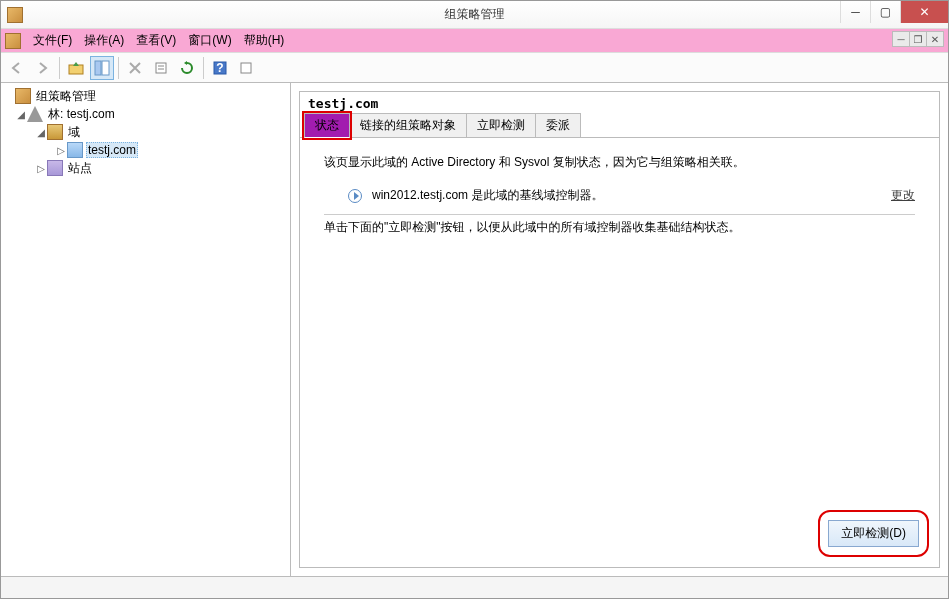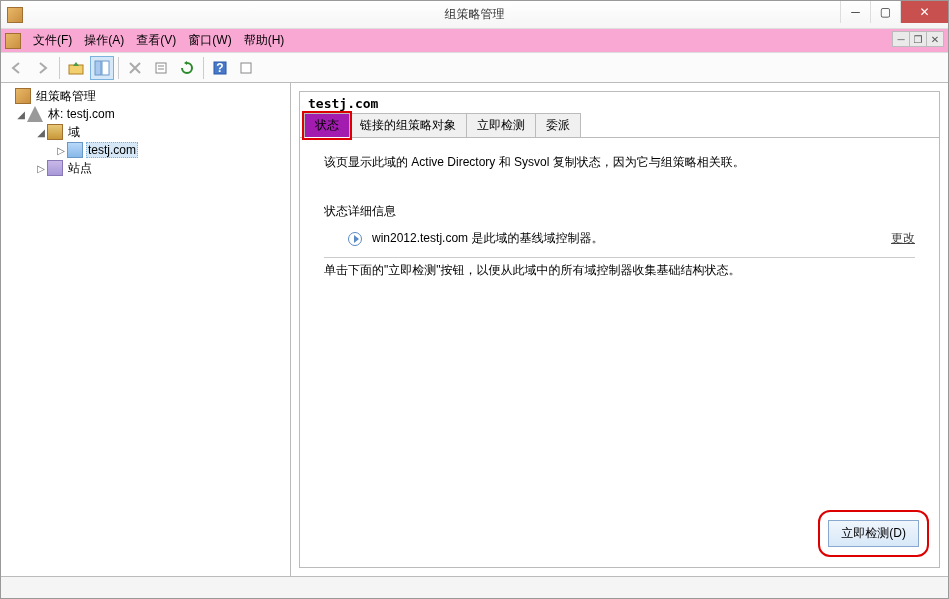--- a/index.html
+++ b/index.html
@@ -172,21 +172,20 @@
     <div class="inner">
       <div class="rp-title">testj.com</div>
       <div class="tabs">
         <div class="tab active highlight"><span>状态</span></div>
         <div class="tab"><span>链接的组策略对象</span></div>
         <div class="tab"><span>立即检测</span></div>
         <div class="tab"><span>委派</span></div>
       </div>
       <div class="tabcontent">
         <div class="desc">该页显示此域的 Active Directory 和 Sysvol 复制状态，因为它与组策略相关联。</div>
-        <div class="fieldset-label">状态详细信息</div>
         <div class="status-row">
           <span class="play-icon"></span>
           <span>win2012.testj.com 是此域的基线域控制器。</span>
           <span class="change-link">更改</span>
         </div>
         <div class="info-line">单击下面的"立即检测"按钮，以便从此域中的所有域控制器收集基础结构状态。</div>
         <div class="detect-area">
           <button class="detect-btn"><span>立即检测(D)</span></button>
         </div>
       </div>

